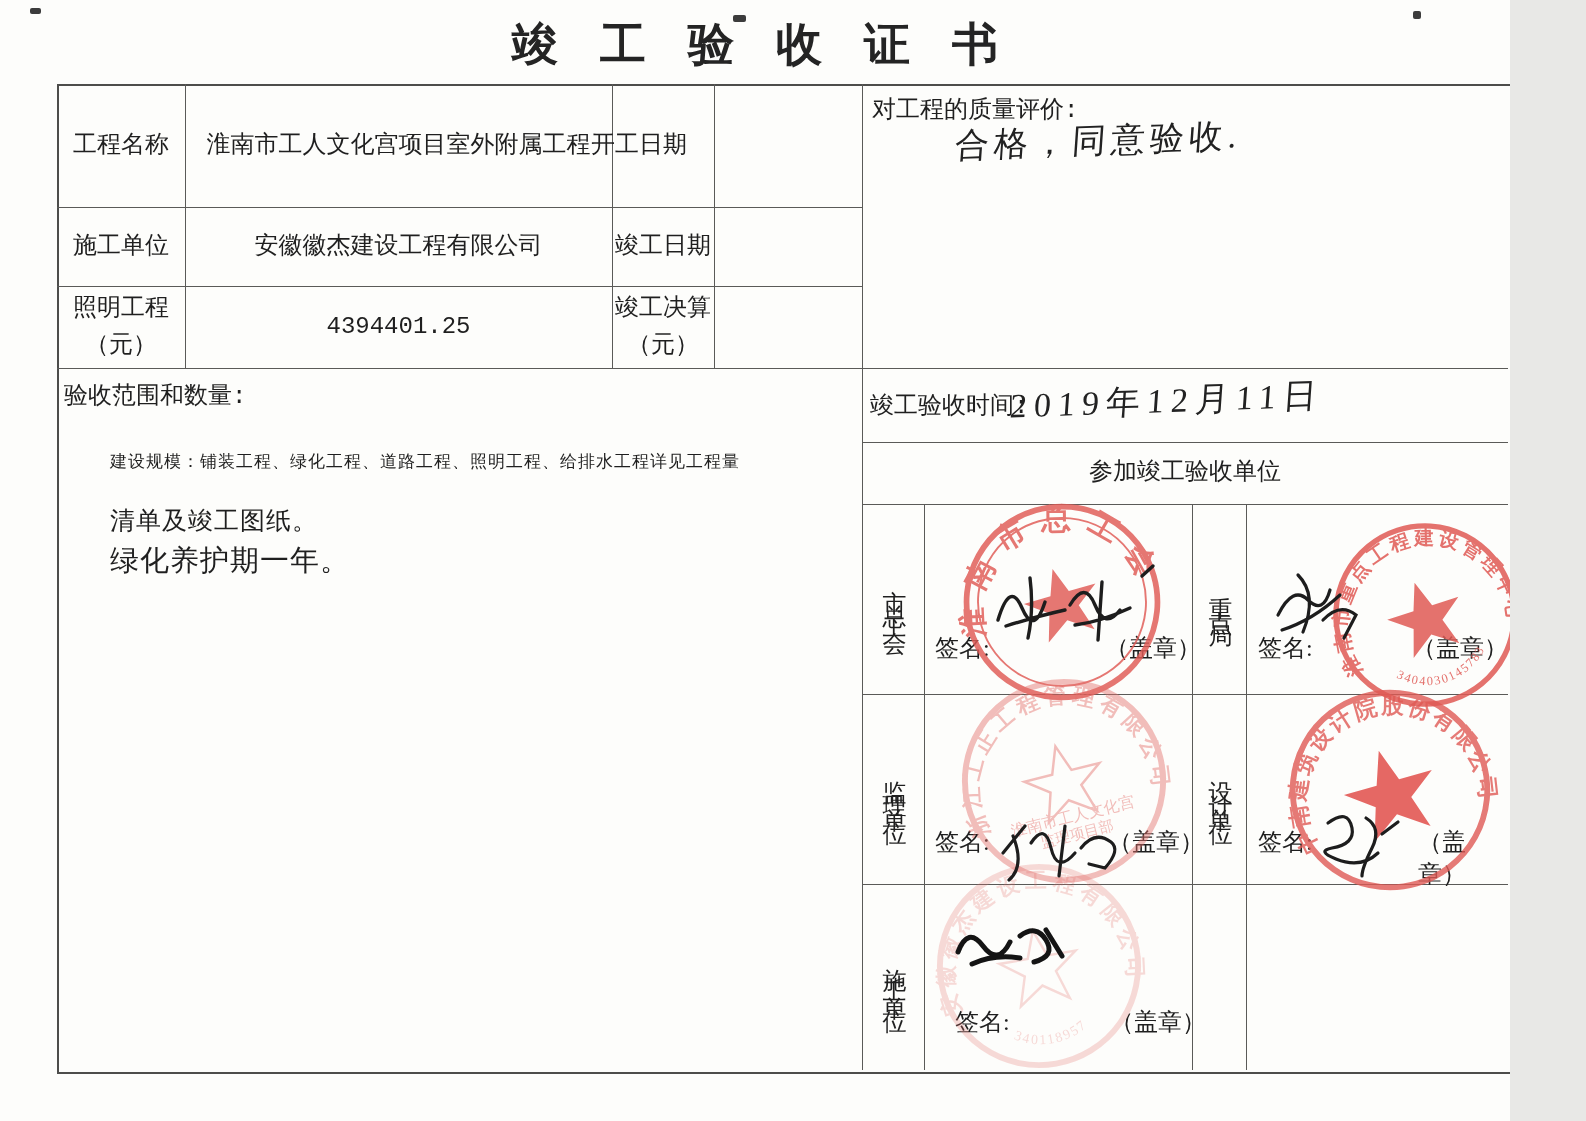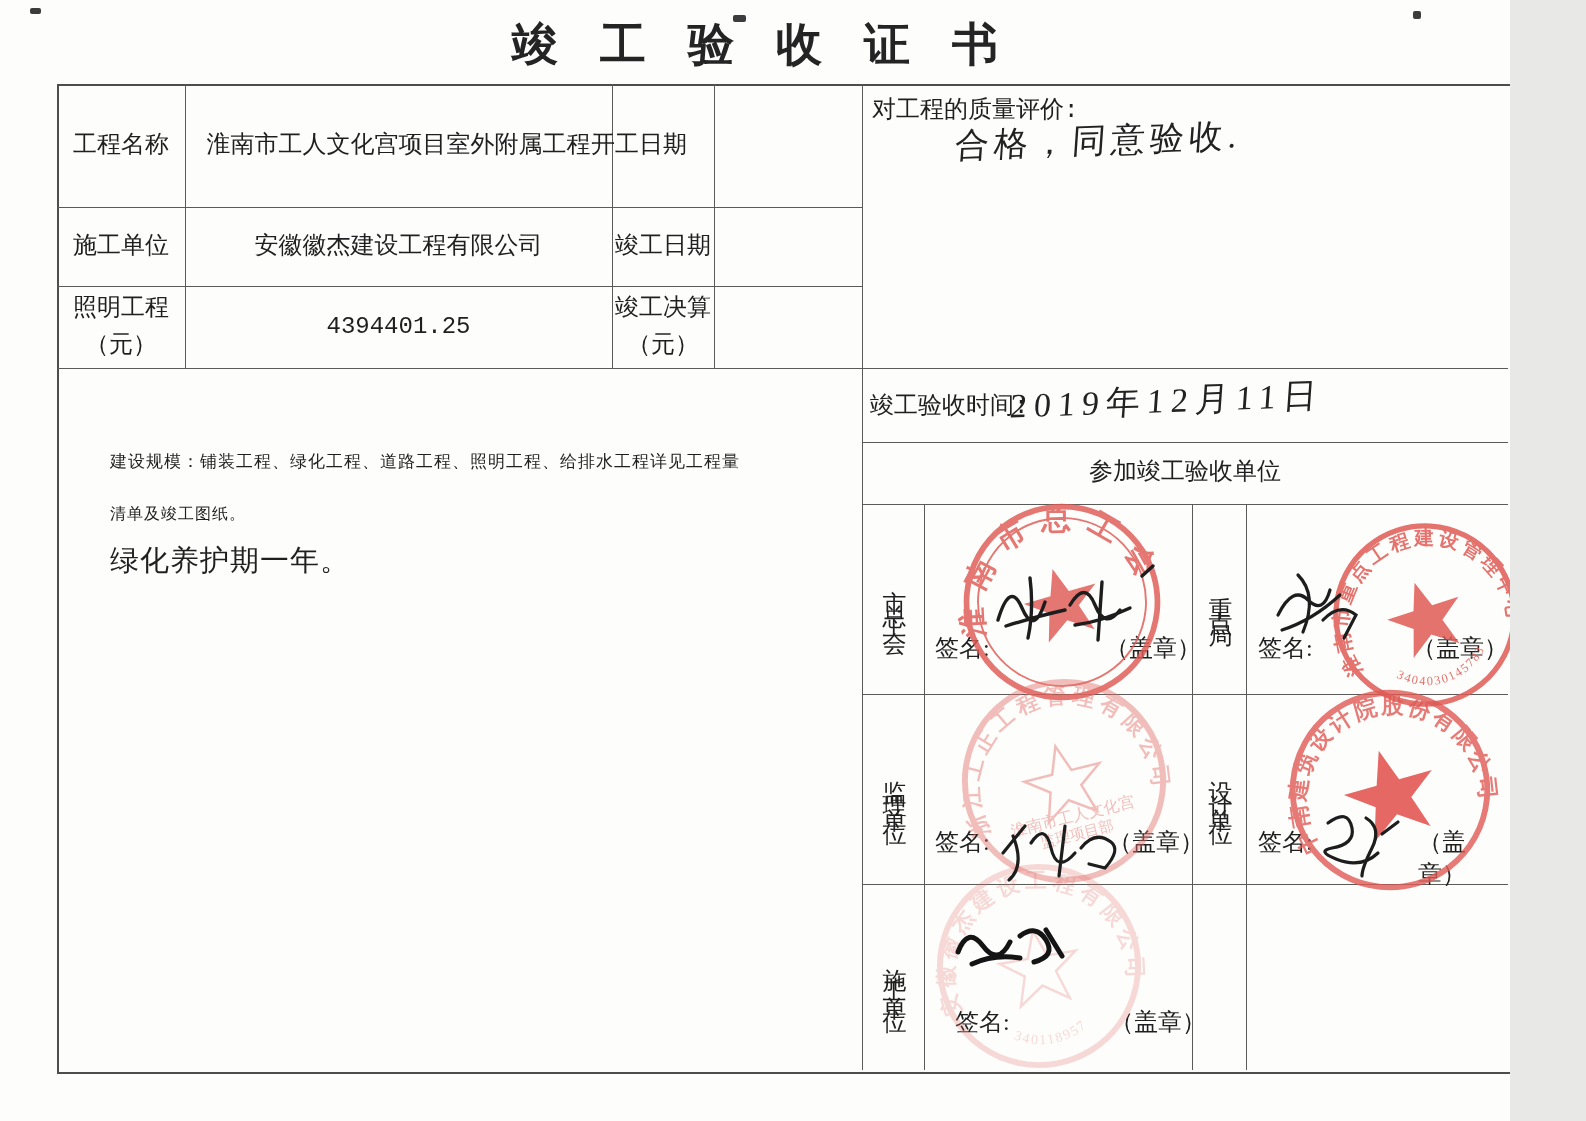--- a/index.html
+++ b/index.html
@@ -65,22 +65,23 @@
   <div class="cell" style="left:57px;top:286px;width:128px;height:82px;">照明工程
 （元）</div>
   <div class="cell" style="left:185px;top:286px;width:427px;height:82px;">4394401.25</div>
   <div class="cell" style="left:612px;top:286px;width:102px;height:82px;">竣工决算
 （元）</div>
   <div class="cell" style="left:714px;top:286px;width:148px;height:82px;"></div>
 
   <div class="cell lab-left" style="left:872px;top:92px;width:620px;height:40px;">对工程的质量评价:</div>
   <div class="hand" style="left:955px;top:118px;">合格，同意验收.</div>
 
+  <div class="cell lab-left" style="left:64px;top:378px;width:600px;height:40px;">验收范围和数量:</div>
   <div class="abs" style="left:110px;top:450px;font-size:17px;letter-spacing:1px;">建设规模：铺装工程、绿化工程、道路工程、照明工程、给排水工程详见工程量</div>
-  <div class="abs" style="left:110px;top:504px;font-size:16px;letter-spacing:1px;">清单及竣工图纸。</div>
+  <div class="abs" style="left:110px;top:504px;font-size:25px;letter-spacing:1px;">清单及竣工图纸。</div>
   <div class="abs" style="left:110px;top:541px;font-size:29px;letter-spacing:1px;">绿化养护期一年。</div>
 
   <div class="cell lab-left" style="left:870px;top:388px;width:300px;height:40px;">竣工验收时间:</div>
   <div class="hand" style="left:1010px;top:378px;letter-spacing:7px;">2019年12月11日</div>
 
   <div class="cell" style="left:862px;top:442px;width:646px;height:62px;">参加竣工验收单位</div>
 
   <div class="cell" style="left:862px;top:504px;width:62px;height:190px;"><span class="vert">市总工会</span></div>
   <div class="cell" style="left:1192px;top:504px;width:54px;height:190px;"><span class="vert">重点局</span></div>
   <div class="cell" style="left:862px;top:694px;width:62px;height:190px;"><span class="vert">监理单位</span></div>

